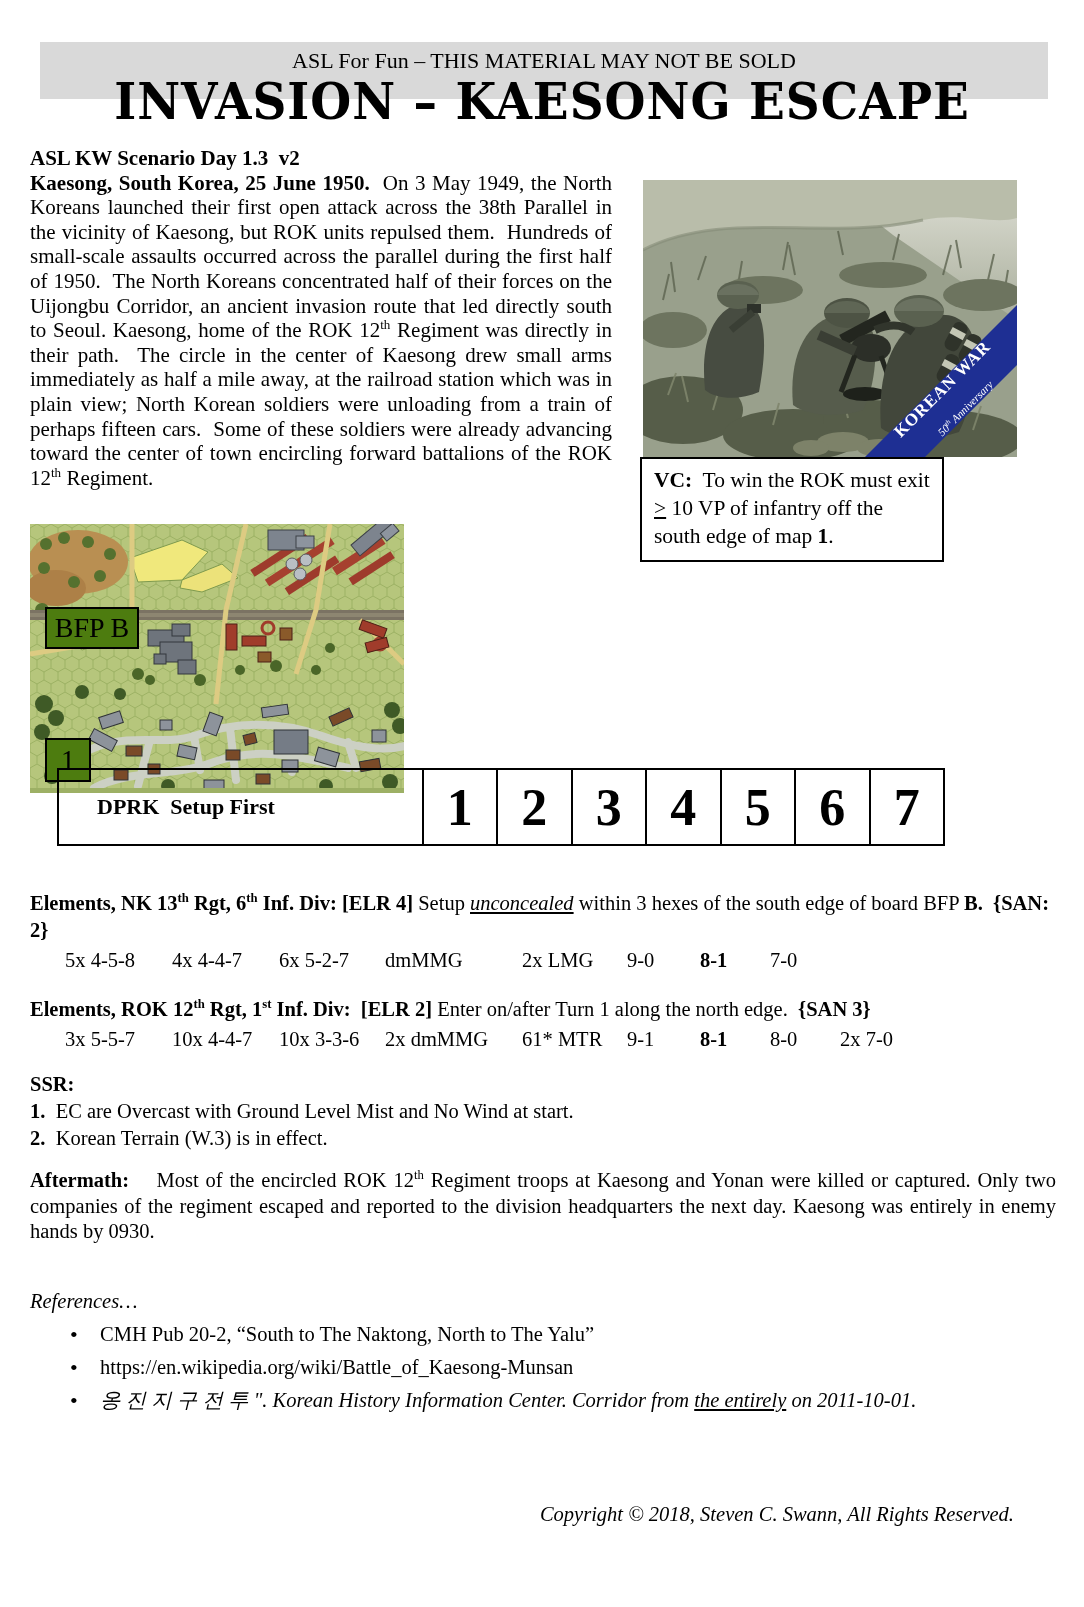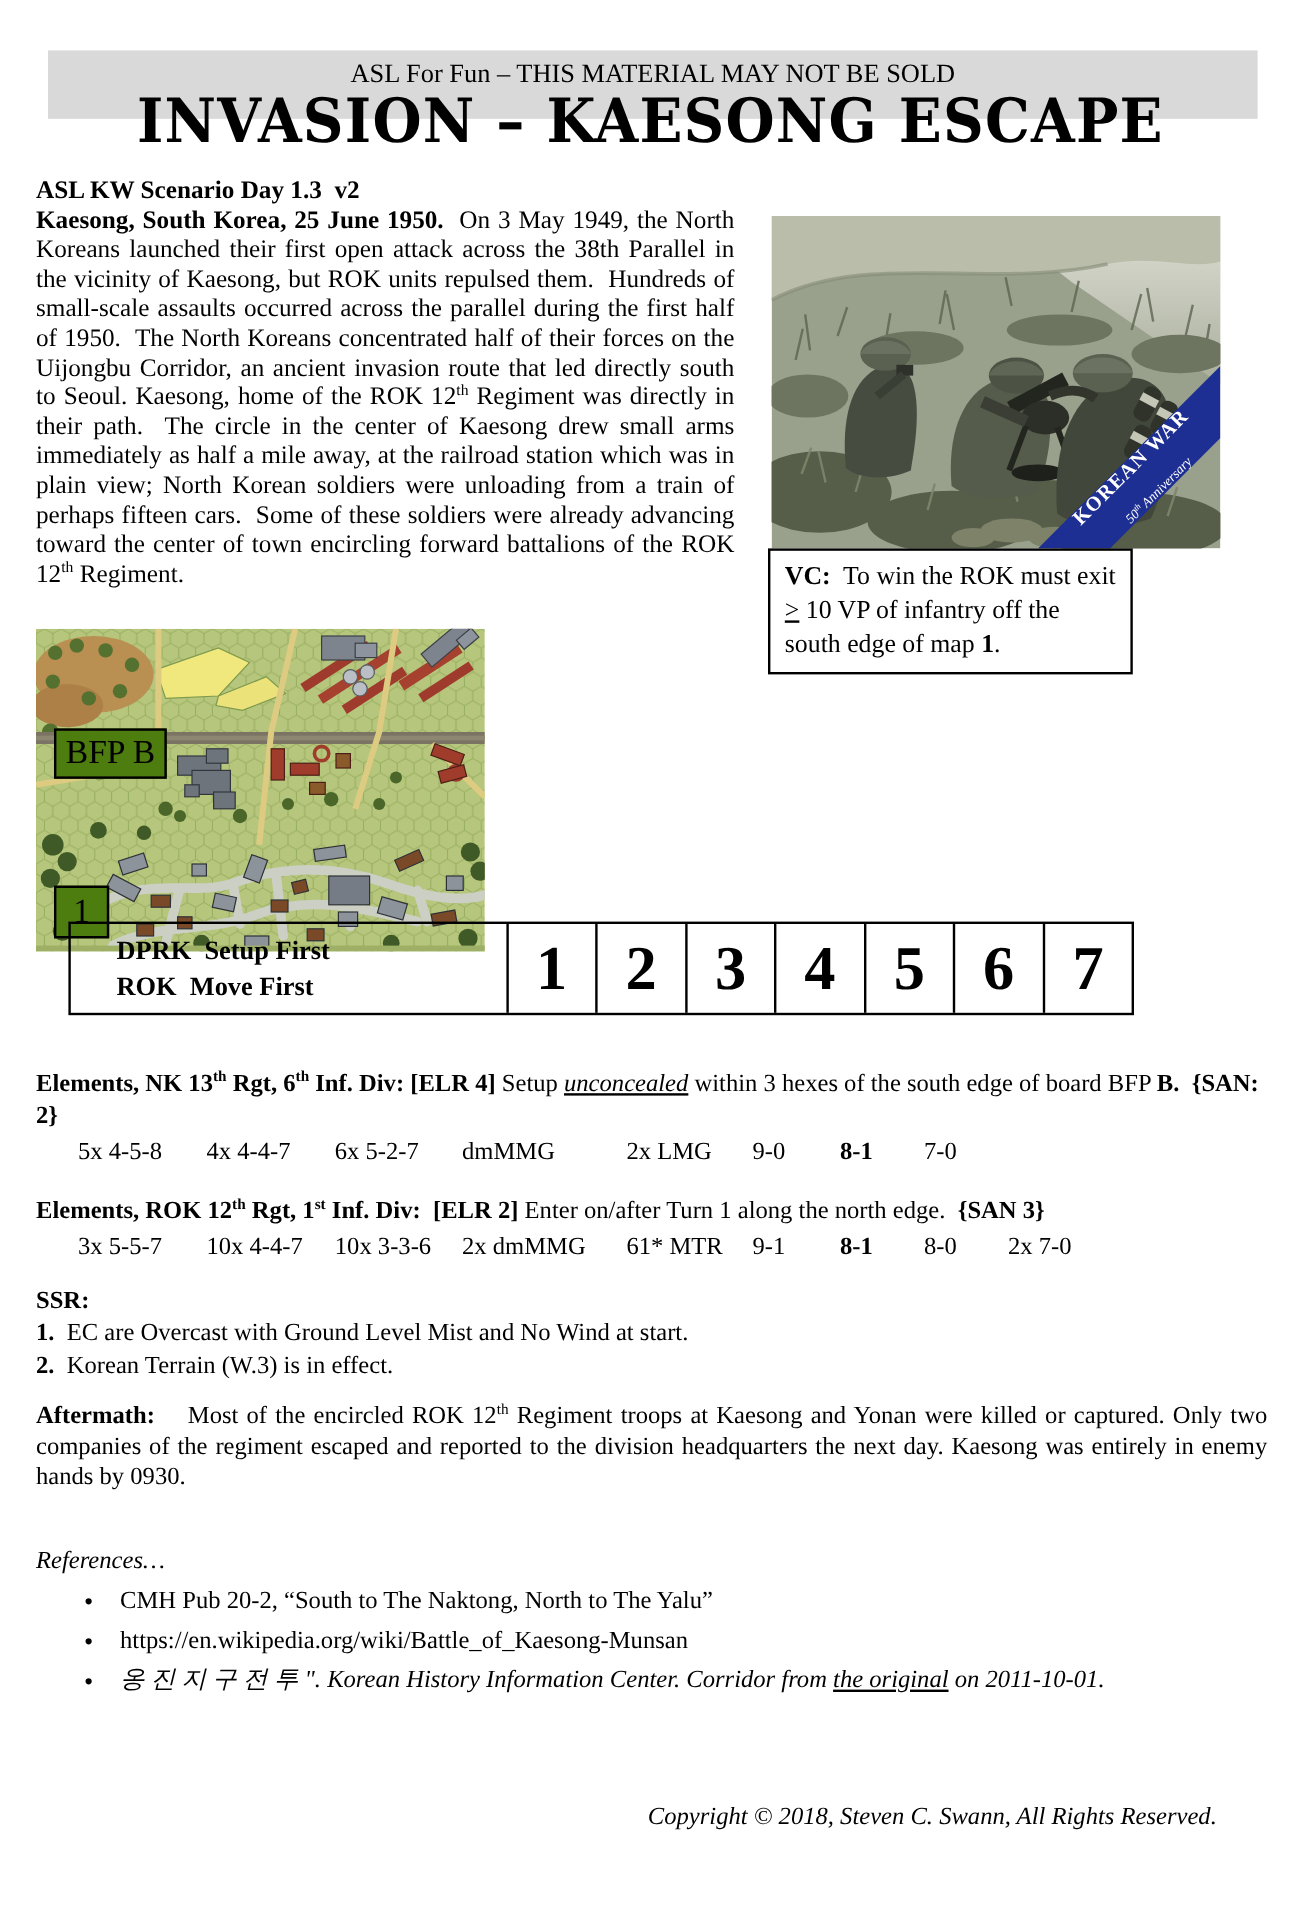--- a/index.html
+++ b/index.html
@@ -308,21 +308,20 @@
         <span class="t">BFP B</span>
       </div>
     <div class="map-label one">
         <span class="t">1</span>
       </div>
   </div>
 
   <div class="turn-track">
     <div class="tt-label">
       <div class="t">DPRK  Setup First</div>
-      <div class="t">ROK  Move First</div>
     </div>
     <div class="tt-cell">
         <span class="t">1</span>
       </div>
     <div class="tt-cell">
         <span class="t">2</span>
       </div>
     <div class="tt-cell">
         <span class="t">3</span>
       </div>
@@ -356,21 +355,21 @@
       <div><b class="t">2.</b><span class="t">  Korean Terrain (W.3) is in effect.</span></div>
     </div>
 
     <div class="aftermath"><b class="t">Aftermath:</b><span class="t">    Most of the encircled ROK 12</span><sup class="t">th</sup><span class="t"> Regiment troops at Kaesong and Yonan were killed or captured. Only two companies of the regiment escaped and reported to the division headquarters the next day. Kaesong was entirely in enemy hands by 0930.</span></div>
 
     <div class="refs">
       <div class="ref-label t">References…</div>
       <ul>
         <li><span class="t">CMH Pub 20-2, “South to The Naktong, North to The Yalu”</span></li>
         <li><span class="t">https://en.wikipedia.org/wiki/Battle_of_Kaesong-Munsan</span></li>
-        <li><span class="t ref-italic">옹 진 지 구 전 투 ". Korean History Information Center. Corridor from </span><span class="t ref-italic ul">the original</span><span class="t ref-italic"> on 2011-10-01.</span></li>
+        <li><span class="t ref-italic">옹 진 지 구 전 투 ". Korean History Information Center. Corridor from </span><span class="t ref-italic ul">the entirely</span><span class="t ref-italic"> on 2011-10-01.</span></li>
       </ul>
     </div>
 
     <div class="copyright t">Copyright © 2018, Steven C. Swann, All Rights Reserved.</div>
 
   </div>
 
 </div>
 
 </body></html>

